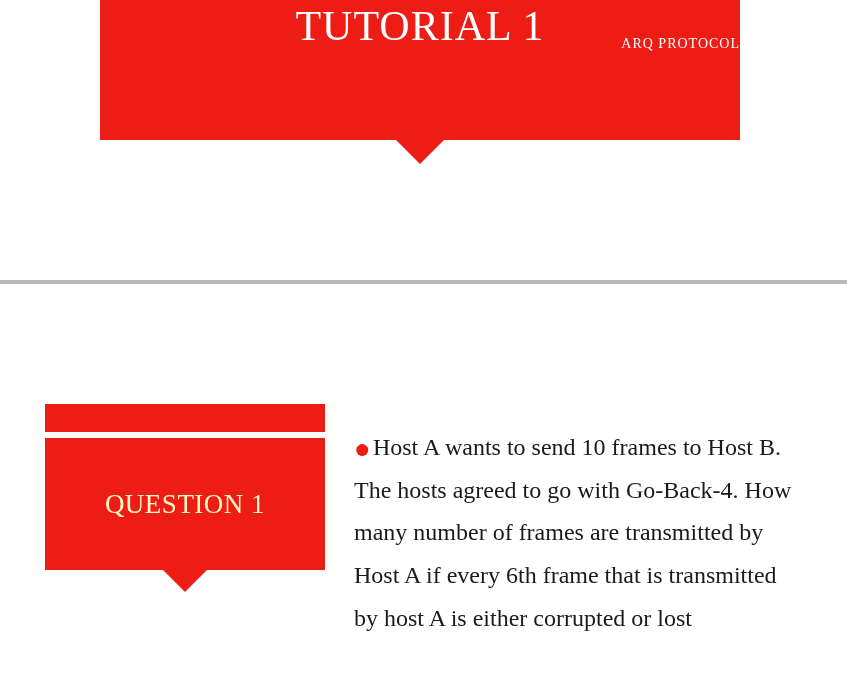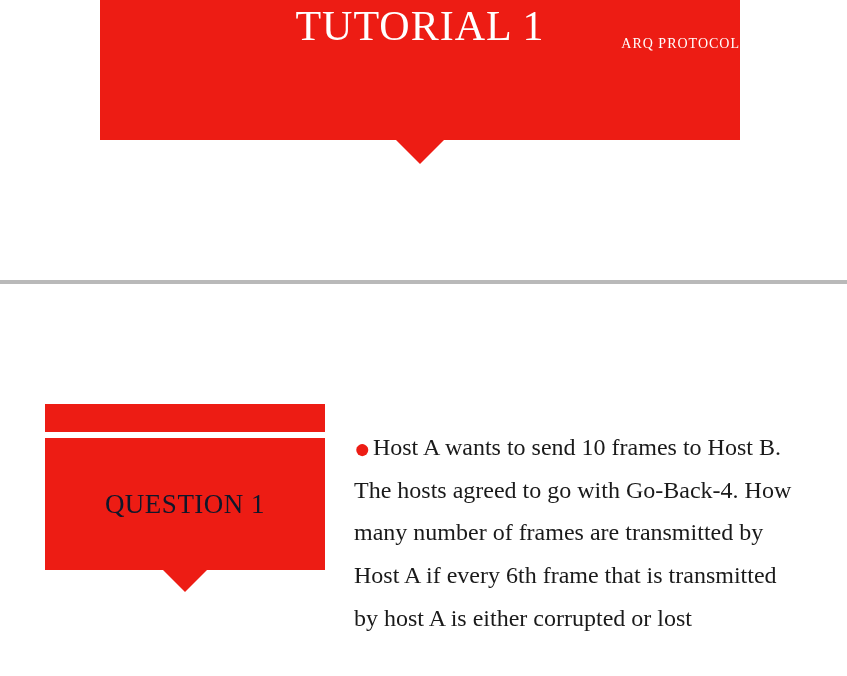--- a/index.html
+++ b/index.html
@@ -81,21 +81,21 @@
   .q-bar {
     width: 280px;
     height: 28px;
     background: #ed1c14;
   }
   .q-banner {
     margin-top: 6px;
     width: 280px;
     height: 132px;
     background: #ed1c14;
-    color: #0f172a;
+    color: #fef9c3;
     display: flex;
     align-items: center;
     justify-content: center;
     position: relative;
   }
   .q-banner::after {
     content: "";
     position: absolute;
     left: 50%;
     transform: translateX(-50%);

